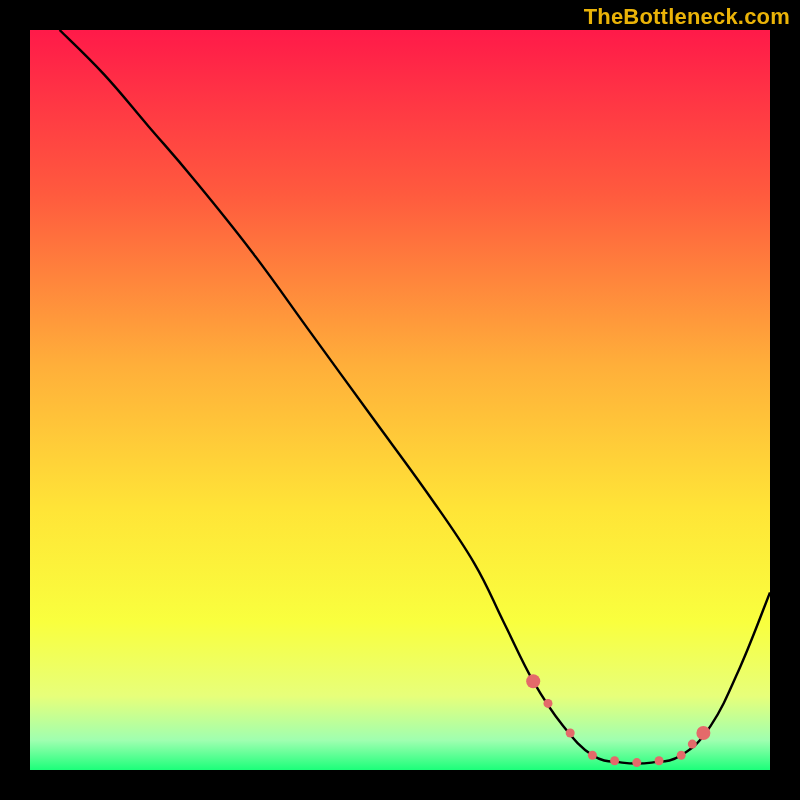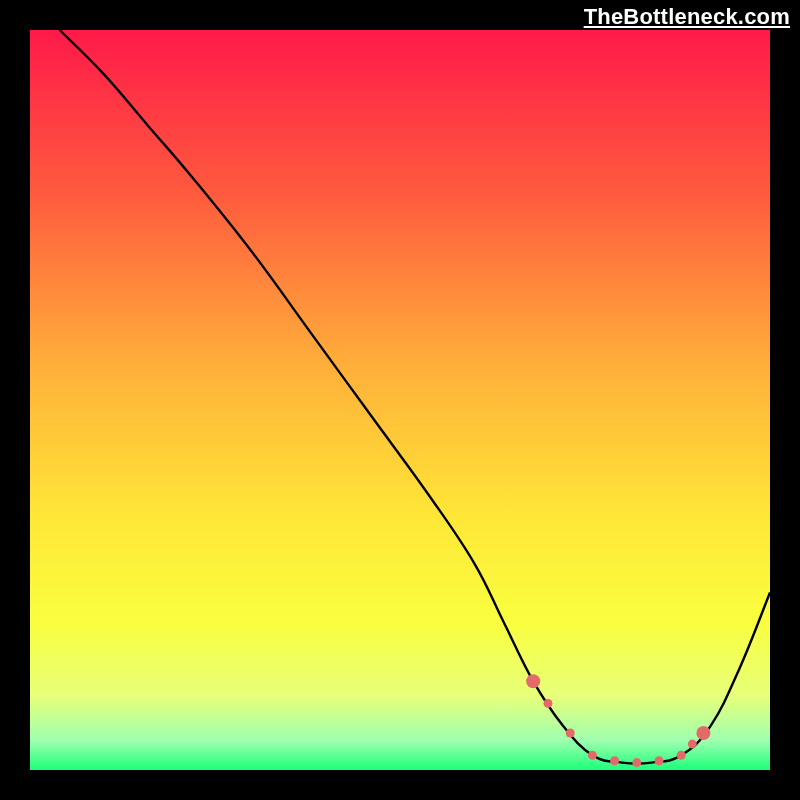--- a/index.html
+++ b/index.html
@@ -15,24 +15,23 @@
     width: 800px;
     height: 800px;
   }
   .watermark {
     position: absolute;
     top: 4px;
     right: 10px;
     font-family: Arial, Helvetica, sans-serif;
     font-size: 22px;
     font-weight: bold;
-    color: #ffffff;
+    color: #eab308;
     z-index: 5;
     letter-spacing: 0.2px;
-    text-decoration: underline;
   }
   .plot-area {
     position: absolute;
     left: 30px;
     top: 30px;
     width: 740px;
     height: 740px;
   }
   svg {
     display: block;

